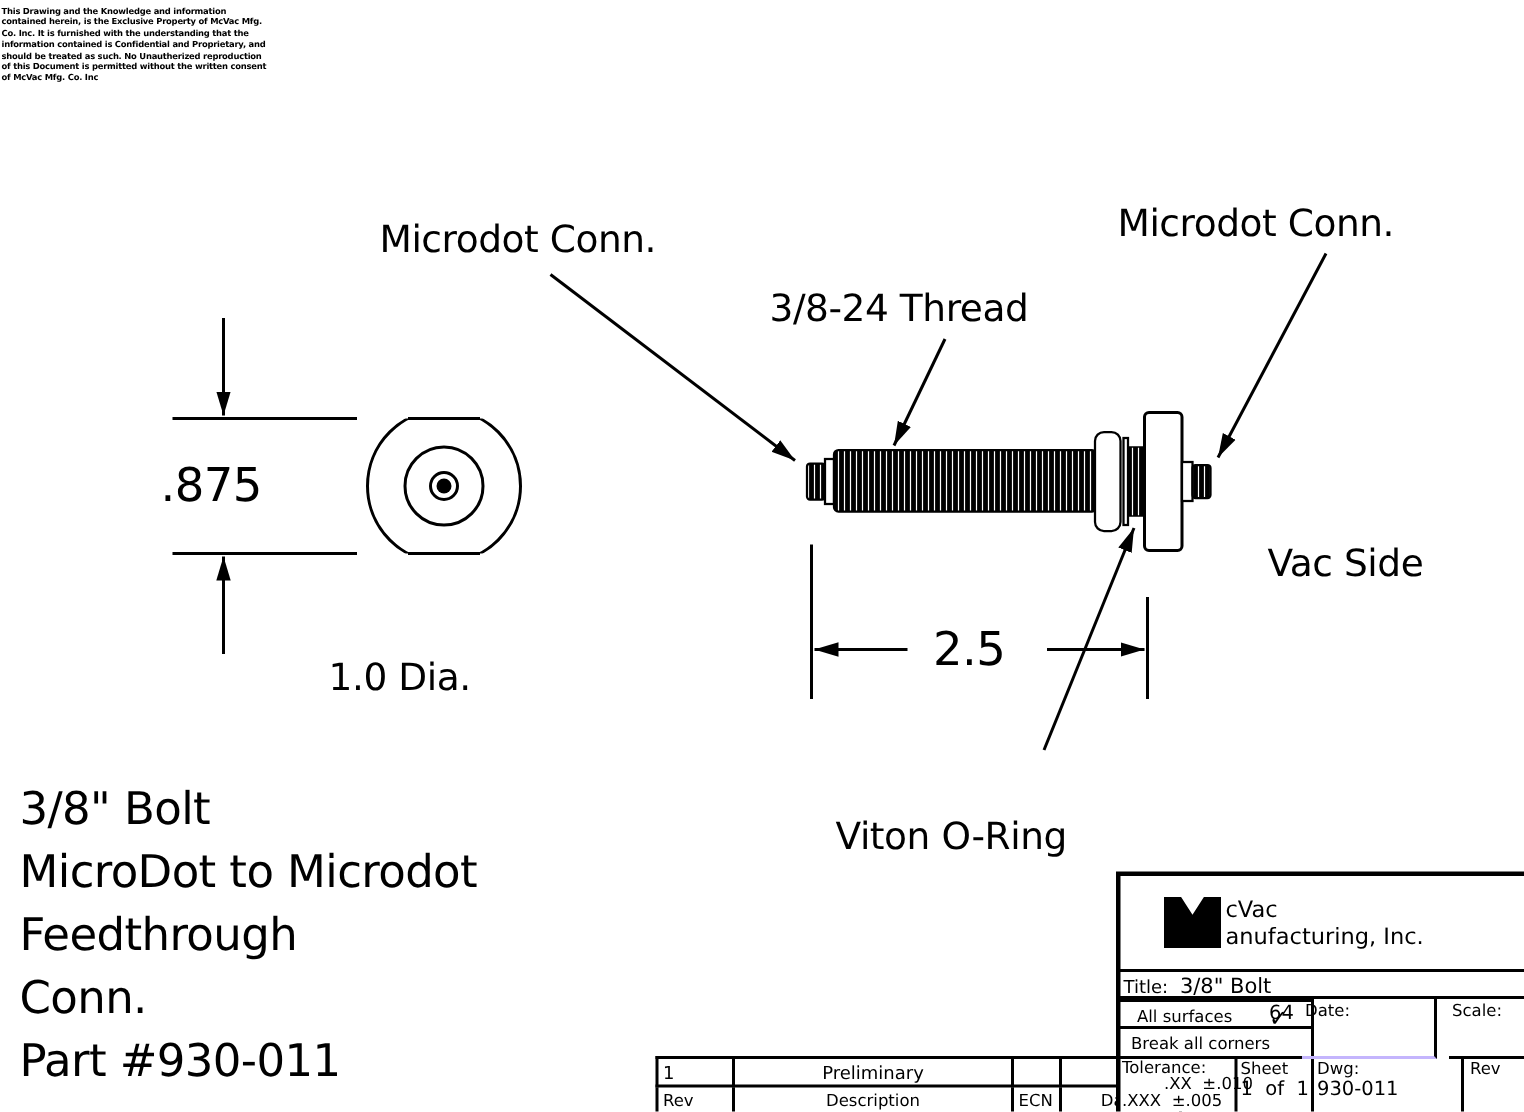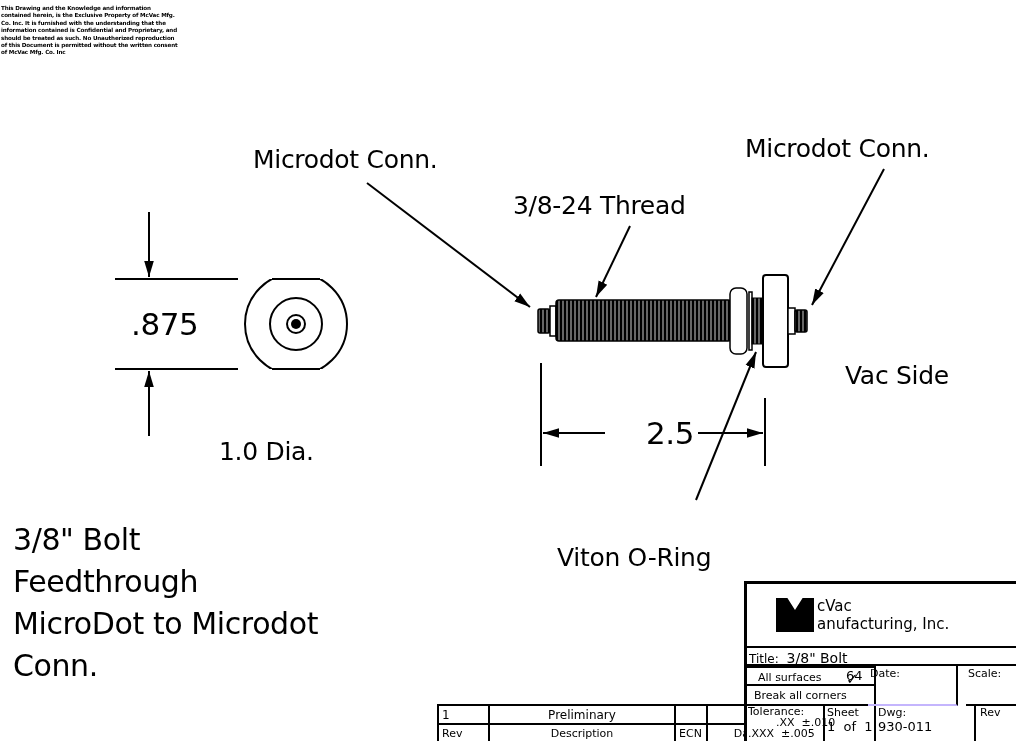--- a/index.html
+++ b/index.html
@@ -1,21 +1,21 @@
 <!DOCTYPE html>
 <html><head>
 <meta charset="utf-8">
 <style>
   html, body { margin:0; padding:0; background:#ffffff; }
   body { width:1016px; height:741px; position:relative; overflow:hidden;
          font-family:"DejaVu Sans", "Liberation Sans", sans-serif; color:#000; }
   .abs { position:absolute; }
   .notice { left:1px; top:5px; width:180px; font-size:5.6px; line-height:7.4px; font-weight:bold; letter-spacing:-0.15px; }
   .lbl { position:absolute; font-size:25px; white-space:nowrap; letter-spacing:-0.3px; }
-  .big { position:absolute; font-size:31px; white-space:nowrap; letter-spacing:-0.4px;margin-left:24px; }
+  .big { position:absolute; font-size:31px; white-space:nowrap; letter-spacing:-0.4px; }
   .desc { position:absolute; left:13px; font-size:30px; line-height:42px; letter-spacing:-0.4px; }
   svg.draw { position:absolute; left:0; top:0; }
   
   .tb { position:absolute; border:3px solid #000; box-sizing:border-box; background:#fff; }
   .cell { position:absolute; box-sizing:border-box; font-size:12px; white-space:nowrap; }
   .logo-m { position:absolute; left:776px; top:598px; width:38px; height:34px; background:#000;
             clip-path: polygon(0 0, 30% 0, 50% 35%, 70% 0, 100% 0, 100% 100%, 0 100%); }
   .rev-table { position:absolute; left:437px; top:704px; border-collapse:collapse; font-size:12px; }
   .rev-table td { border:2px solid #000; padding:0 3px; height:17px; }
 </style>
@@ -80,23 +80,24 @@
 <div class="lbl" style="left:513px; top:191px;">3/8-24 Thread</div>
 <div class="lbl" style="left:745px; top:134px;">Microdot Conn.</div>
 <div class="lbl" style="left:845px; top:361px;">Vac Side</div>
 <div class="lbl" style="left:557px; top:505px;margin-top:38px;">Viton O-Ring</div>
 <div class="big" style="left:107px; top:306px;">.875</div>
 <div class="lbl" style="left:219px; top:437px;text-align:right;">1.0 Dia.</div>
 <div class="big" style="left:622px; top:415px;">2.5</div>
 
 <div class="desc" style="top:519px;">
   <div>3/8" Bolt</div>
+  <div>MicroDot to Microdot</div>
   <div>Feedthrough</div>
-  <div>MicroDot to Microdot</div>
   <div>Conn.</div>
+  <div>Part #930-011</div>
 </div>
 
 <table class="rev-table">
   <tbody>
       <tr>
     <td style="width:43px;">1</td>
     <td style="width:178px; text-align:center;">Preliminary</td>
     <td style="width:24px;"></td>
     <td style="width:72px;"></td>
   </tr>

